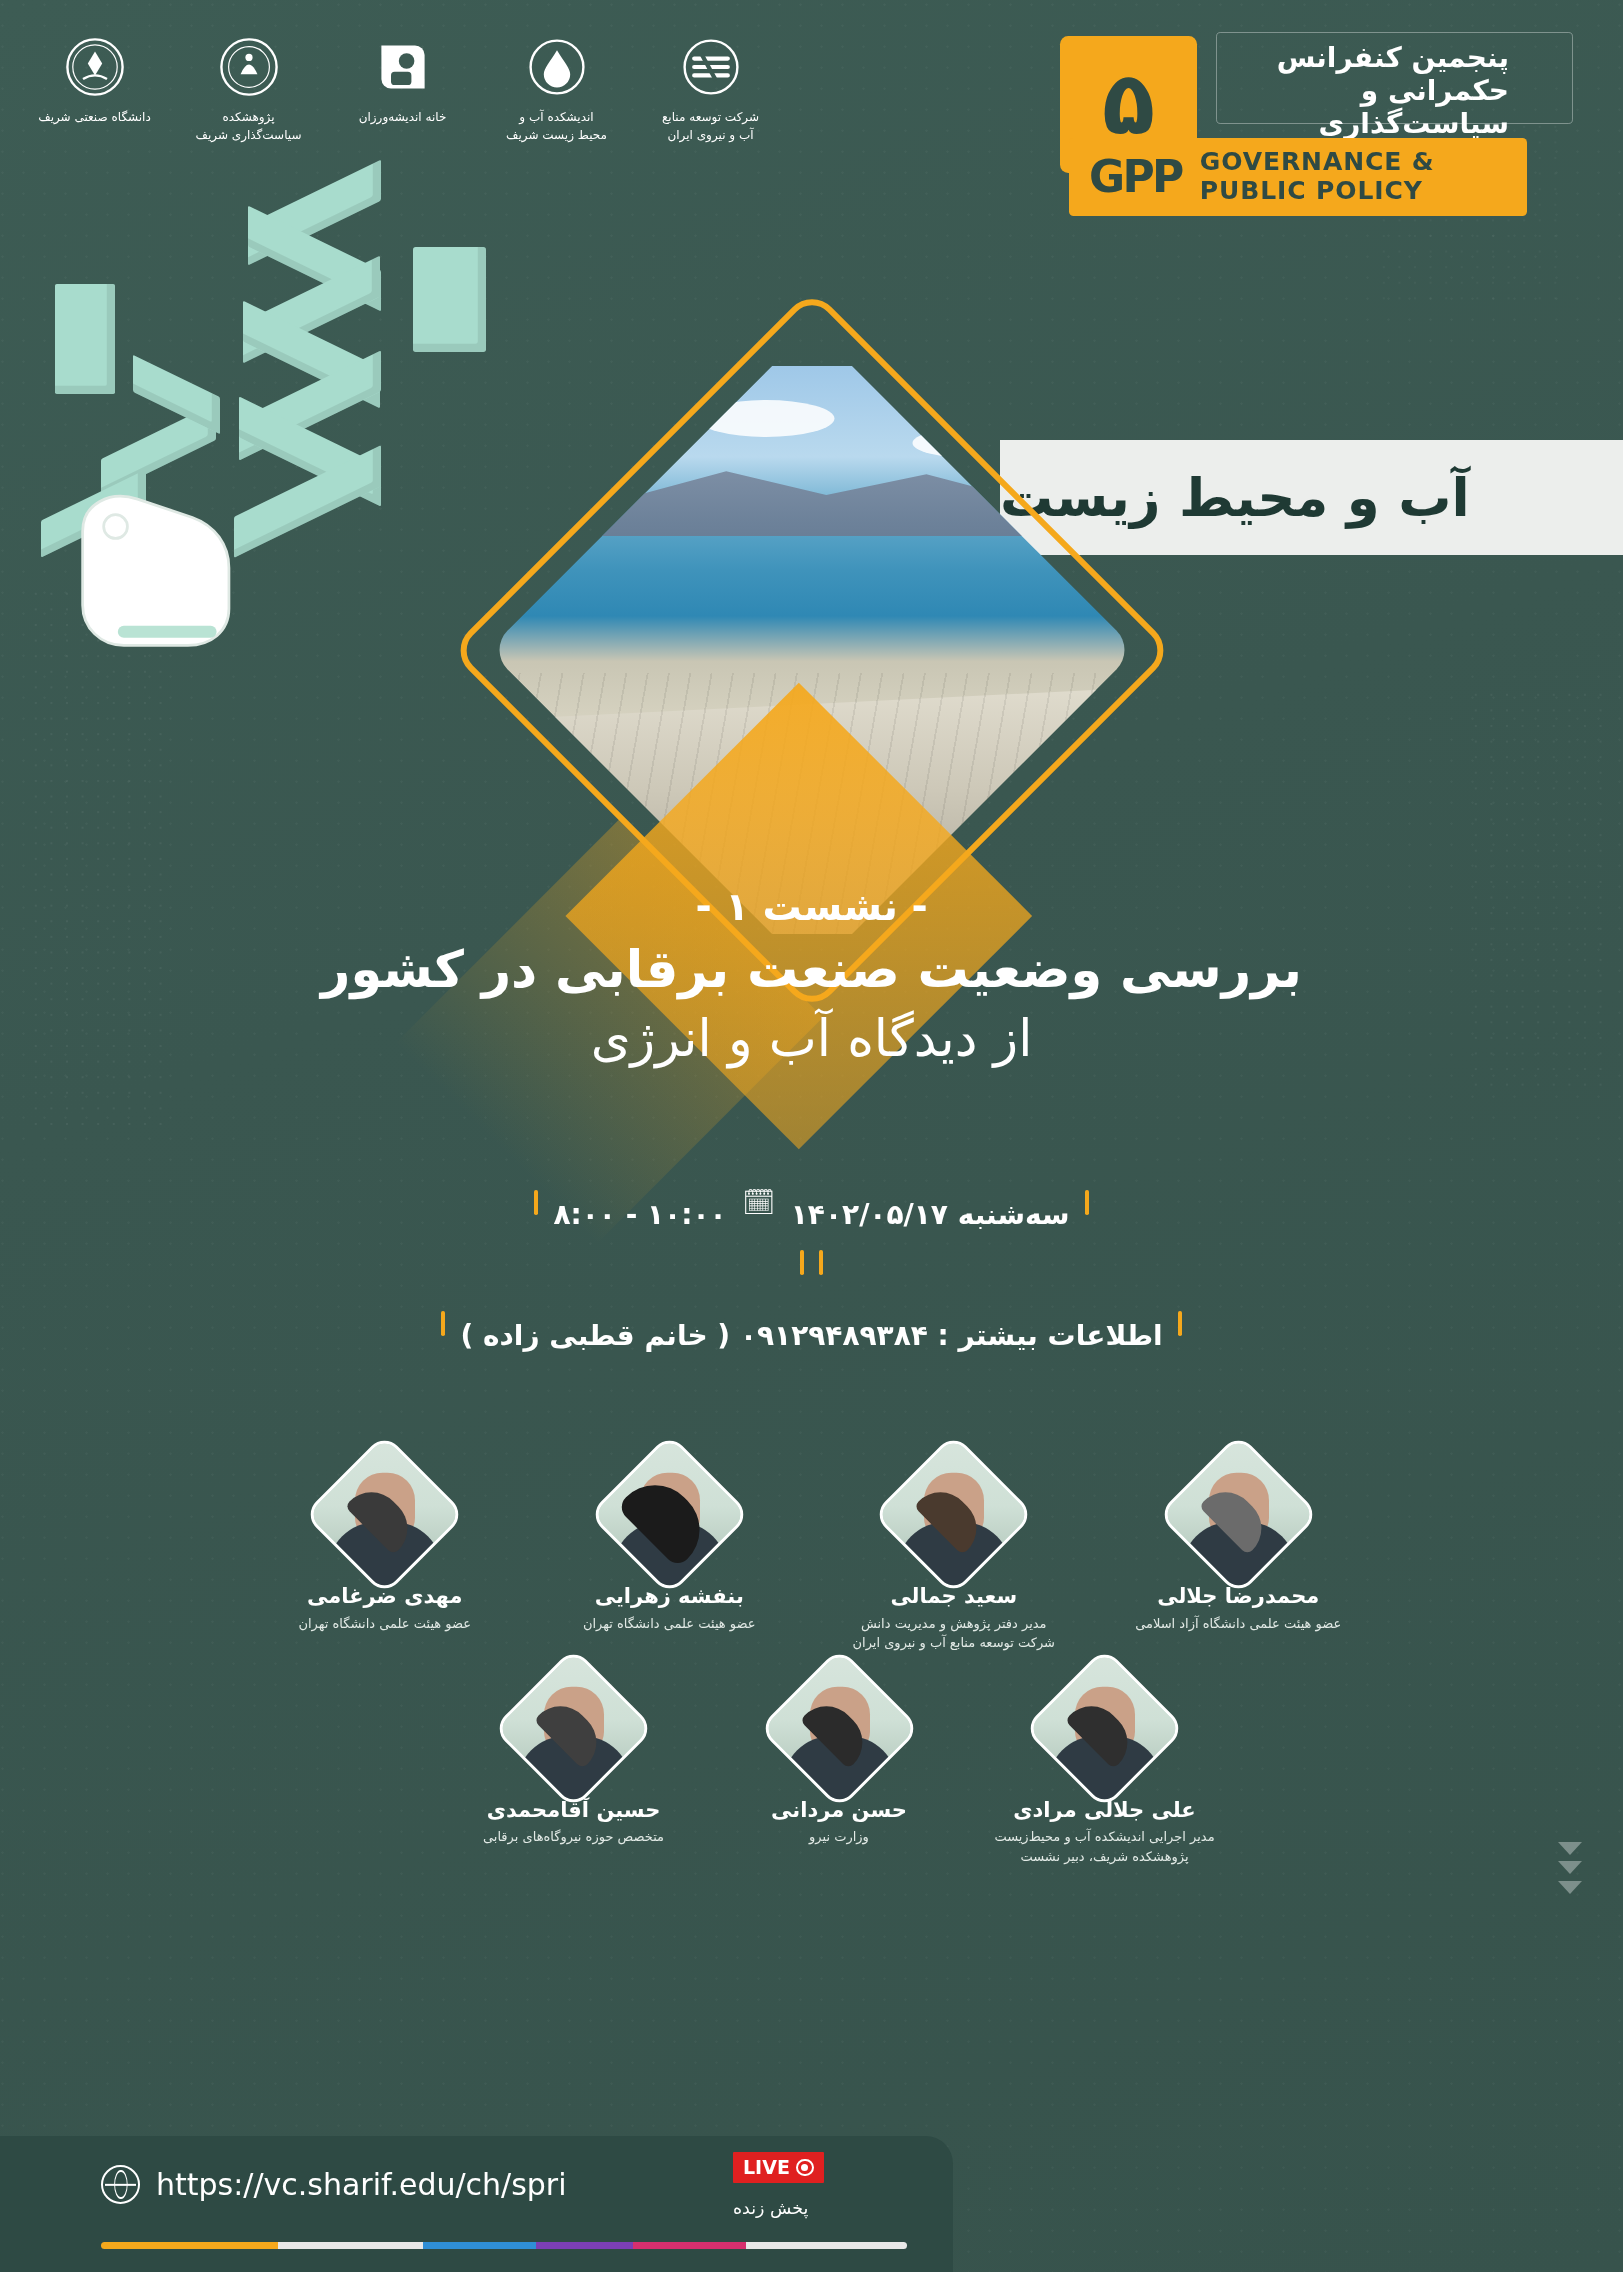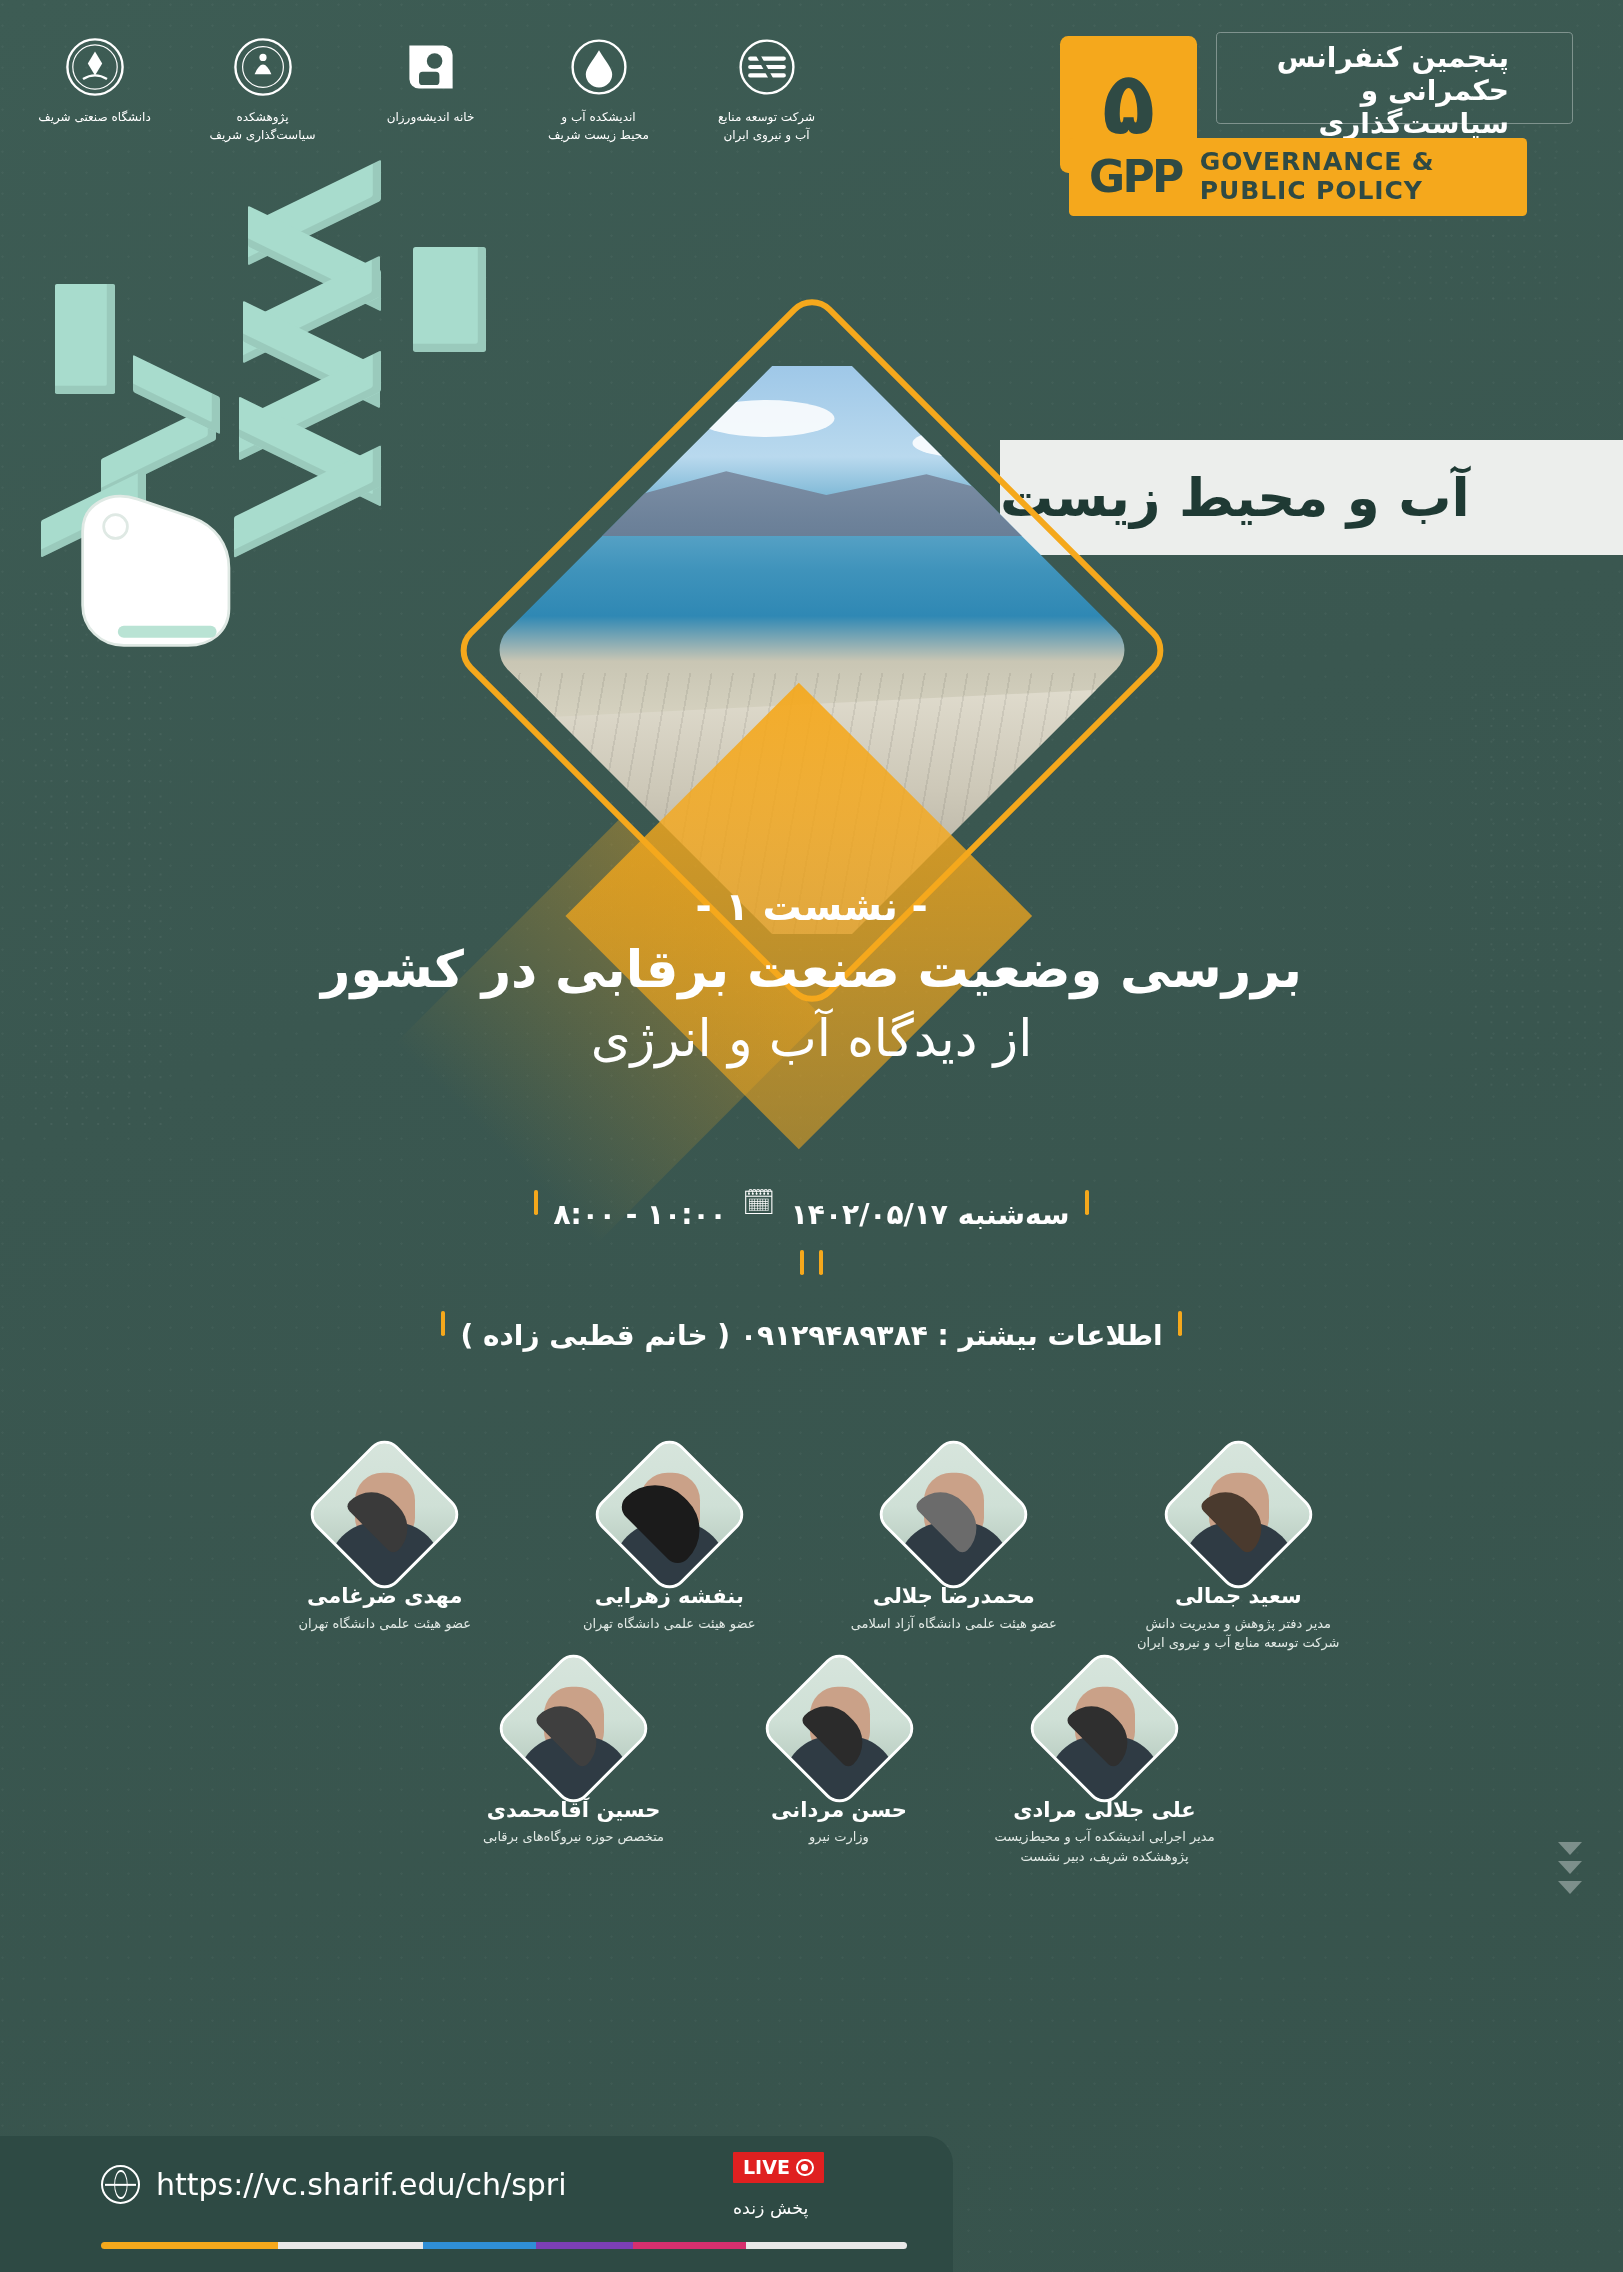--- a/index.html
+++ b/index.html
@@ -84,21 +84,21 @@
     font-size: 44px; font-weight: 800; color: #2f4a44; letter-spacing: -2.7px;
     font-family: "DejaVu Sans", sans-serif;
   }
   .gpp-text {
     direction: ltr; text-align: left; color: #2f4a44;
     font-size: 25px; font-weight: 700; line-height: 1.15; letter-spacing: 0.9px;
   }
 
   .sponsors {
     position: absolute; top: 32px; left: 37px;
-    display: flex; flex-direction: row-reverse; gap: 53px; align-items: flex-start;
+    display: flex; flex-direction: row-reverse; gap: 39px; align-items: flex-start;
   }
   .sponsor { width: 115px; text-align: center; }
   .sponsor .badge {
     width: 69px; height: 69px; margin: 0 auto 8.2px auto;
     border-radius: 6.4px;
     display: flex; align-items: center; justify-content: center;
     color: #ffffff;
   }
   .sponsor .badge svg { width: 60px; height: 60px; }
   .sponsor .name {
@@ -559,38 +559,38 @@
         </div>
         <div class="name">بنفشه زهرایی</div>
         <div class="role" style="white-space:pre-line">عضو هیئت علمی دانشگاه تهران</div>
       </div>
 
       <div class="person">
         <div class="avatar">
           <div class="frame">
               <div class="ph"></div>
               <div class="head"></div>
-              <div class="hair" style="background:#6b6b6b;"></div>
+              <div class="hair" style="background:#4a3a2e;"></div>
             </div>
         </div>
-        <div class="name">محمدرضا جلالی</div>
-        <div class="role" style="white-space:pre-line">عضو هیئت علمی دانشگاه آزاد اسلامی</div>
+        <div class="name">سعید جمالی</div>
+        <div class="role" style="white-space:pre-line">مدیر دفتر پژوهش و مدیریت دانش
+شرکت توسعه منابع آب و نیروی ایران</div>
       </div>
 
       <div class="person">
         <div class="avatar">
           <div class="frame">
               <div class="ph"></div>
               <div class="head"></div>
-              <div class="hair" style="background:#4a3a2e;"></div>
+              <div class="hair" style="background:#6b6b6b;"></div>
             </div>
         </div>
-        <div class="name">سعید جمالی</div>
-        <div class="role" style="white-space:pre-line">مدیر دفتر پژوهش و مدیریت دانش
-شرکت توسعه منابع آب و نیروی ایران</div>
+        <div class="name">محمدرضا جلالی</div>
+        <div class="role" style="white-space:pre-line">عضو هیئت علمی دانشگاه آزاد اسلامی</div>
       </div>
 
     </div>
 
     <div class="row second">
 
       <div class="person small">
         <div class="avatar">
           <div class="frame">
               <div class="ph"></div>

